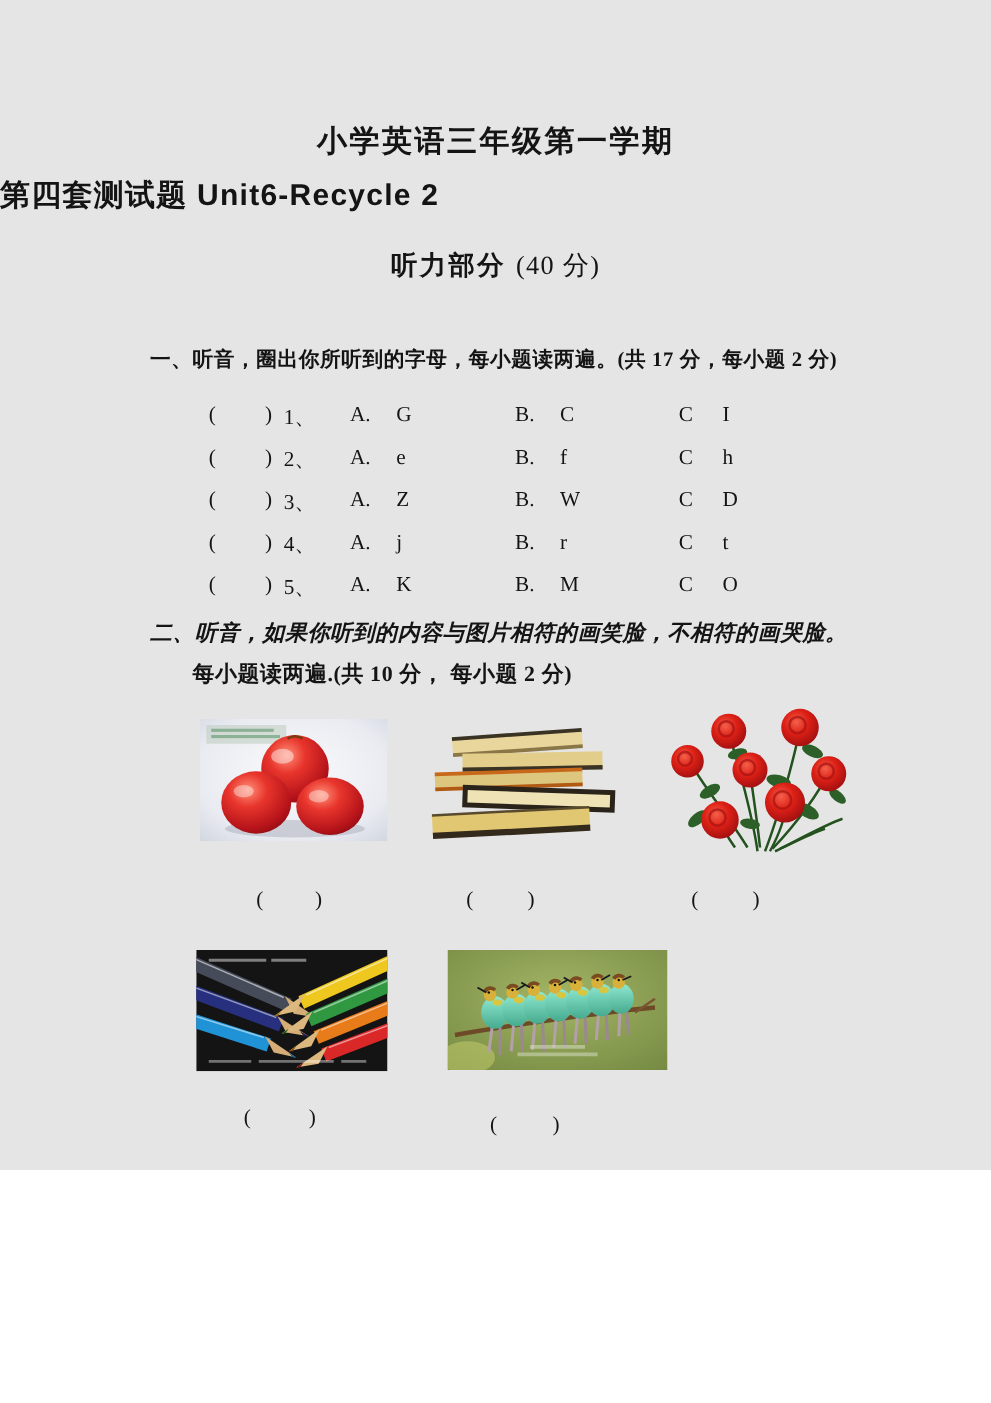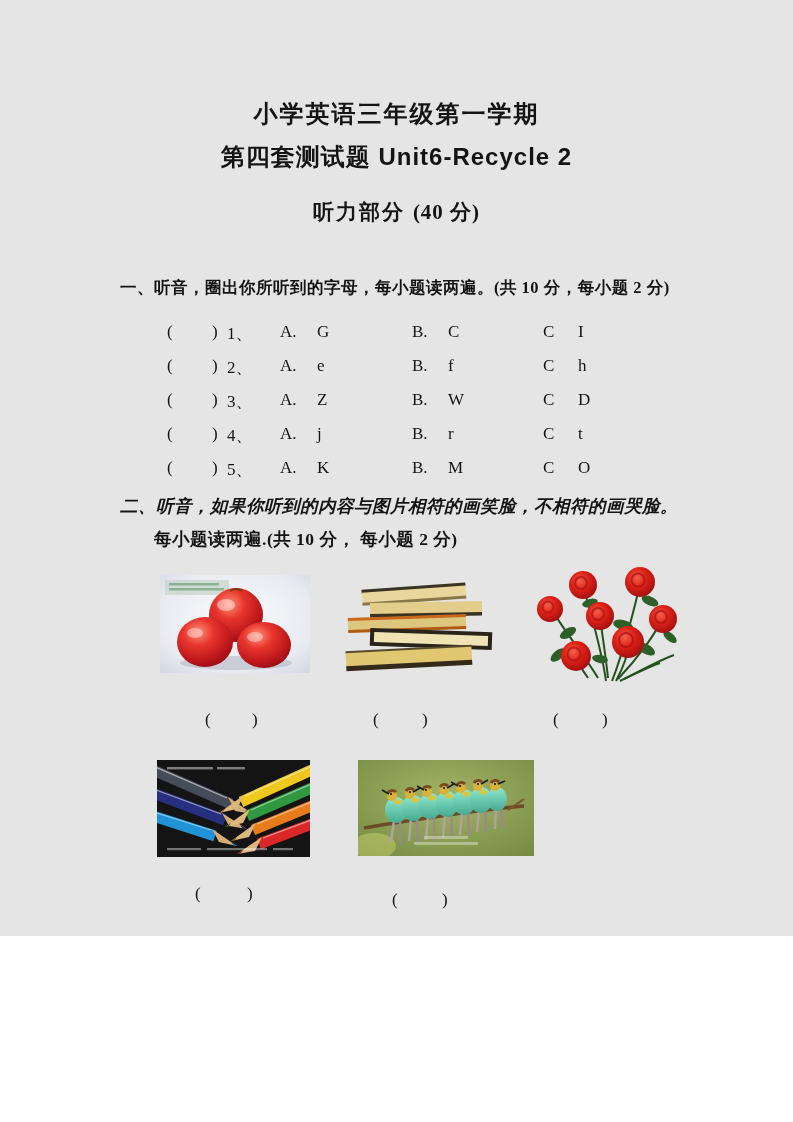--- a/index.html
+++ b/index.html
@@ -2,24 +2,24 @@
 <html><head>
 <meta charset="utf-8">
 <style>
   html,body{margin:0;padding:0;background:#ffffff;}
   .sheet{position:relative;width:793px;height:936px;background:#e5e5e5;overflow:hidden;
          font-family:"Liberation Serif","DejaVu Serif",serif;color:#141414;}
   .abs{position:absolute;}
   
   .t1{top:99px;left:0;width:100%;text-align:center;
       font:700 24px/1.25 "Liberation Sans","DejaVu Sans",sans-serif;letter-spacing:2px;}
-  .t2{top:142px;left:0;width:100%;text-align:center;
+  .t2{top:142px;left:0;width:100%;
       font:700 24px/1.25 "Liberation Sans","DejaVu Sans",sans-serif;letter-spacing:1px;}
   .sub{top:198px;left:0;width:100%;text-align:center;font-size:21px;font-weight:600;letter-spacing:2px;}
-  .sub .score{font-weight:700;margin-left:8px;letter-spacing:1px;}
+  .sub .score{font-weight:400;margin-left:8px;letter-spacing:1px;}
   
   .ph{font-weight:600;letter-spacing:.5px;white-space:nowrap;}
   #p1h{top:277px;left:120px;font-size:16.5px;}
   #p2h1{top:494px;left:120px;font-size:17.5px;font-style:italic;}
   #p2h2{top:527px;left:154px;font-size:17.5px;font-family:Liberation Serif, serif;}
   #p3h1{top:946px;left:120px;font-size:18px;}
   #p3h2{top:984px;left:154px;font-size:18px;margin-top:40px;}
   
   .optrow{left:0;top:0;width:100%;height:26px;font-size:17px;}
   .optrow span{position:absolute;white-space:pre;}
@@ -35,21 +35,21 @@
 <body>
 
 <div class="sheet">
 
   <div class="abs t1">小学英语三年级第一学期</div>
   <div class="abs t2">第四套测试题 Unit6-Recycle 2</div>
   <div class="abs sub">
     <span>听力部分</span><span class="score">(40 分)</span>
   </div>
 
-  <div class="abs ph" id="p1h">一、听音，圈出你所听到的字母，每小题读两遍。(共 10 分，每小题 2 分)</div>
+  <div class="abs ph" id="p1h">一、听音，圈出你所听到的字母，每小题读两遍。(共 17 分，每小题 2 分)</div>
 
   <div class="abs optrow" style="top:322px">
     <span class="po">(</span>
     <span class="pc">)</span>
     <span class="num">1、</span>
     <span class="la">A.</span>
     <span class="va">G</span>
     <span class="lb">B.</span>
     <span class="vb">C</span>
     <span class="lc">C</span>

